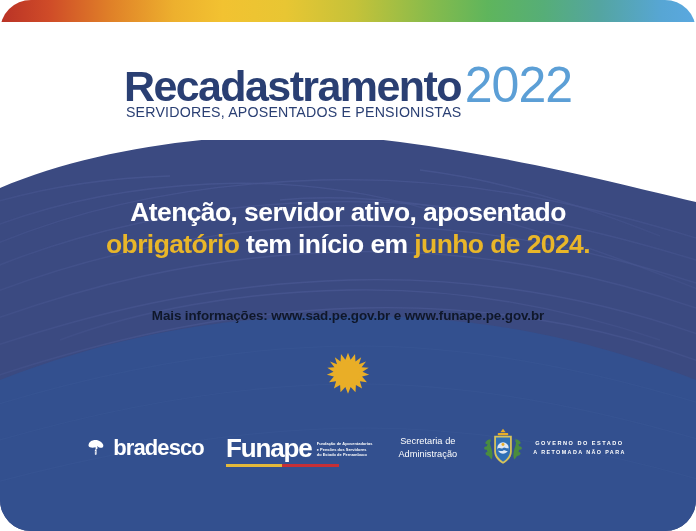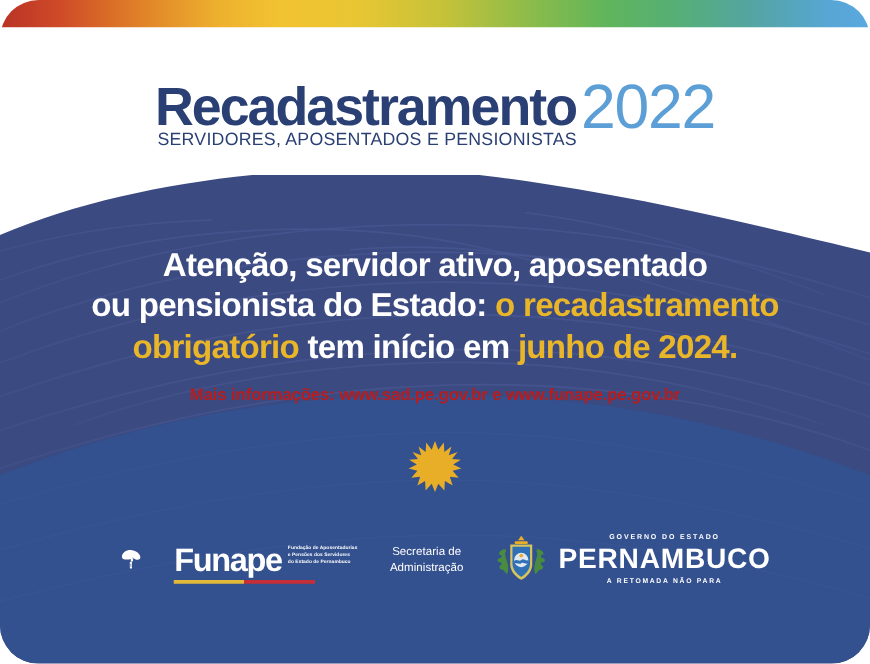--- a/index.html
+++ b/index.html
@@ -117,21 +117,21 @@
 
   .info-line{
     position:absolute;
     left:0;right:0;
     top:308px;
     text-align:center;
     font-family:"Liberation Sans", sans-serif;
     font-size:13.4px;
     font-weight:600;
     letter-spacing:-0.1px;
-    color:#b91c1c;
+    color:#0f172a;
     z-index:5;
   }
 
   
   .sun-wrap{
     position:absolute;
     left:0;right:0;
     top:351px;
     text-align:center;
     z-index:6;
@@ -156,21 +156,21 @@
   }
   .bradesco-word{
     font-family:"Liberation Sans", sans-serif;
     font-size:22px;
     font-weight:bold;
     letter-spacing:-0.9px;
     color:#ffffff;
   }
 
   .logo-funape{
-    display:flex;align-items:flex-start;
+    display:flex;align-items:flex-end;
     margin-right:26px;
     position:relative;
   }
   .funape-word{
     font-family:"Liberation Sans", sans-serif;
     font-size:26px;
     font-weight:bold;
     letter-spacing:-1.1px;
     color:#ffffff;
     line-height:1;
@@ -295,23 +295,20 @@
         <path d="M-40,352 C130,304 260,288 368,288 C476,288 610,310 740,352"></path>
       </g>
     </svg>
   </div>
 
   <div class="message">
     <div>
       <span>Atenção, servidor ativo, aposentado</span>
     </div>
     <div>
-      <span>ou pensionista do Estado: </span><span class="hl">o recadastramento</span>
-    </div>
-    <div>
       <span class="hl">obrigatório</span><span> tem início em </span><span class="hl">junho de 2024.</span>
     </div>
   </div>
 
   <div class="info-line">Mais informações: www.sad.pe.gov.br e www.funape.pe.gov.br</div>
 
   <div class="sun-wrap">
     <svg width="44" height="44" viewBox="0 0 100 100" aria-hidden="true">
       <g fill="#e9ae27">
         <path d="M50 4 L56 20 L66 7 L67 24 L80 14 L75 30 L91 24 L81 37 L97 38 L83 47 L98 54 L82 58 L93 71 L77 69 L82 85 L68 77 L67 94 L56 82 L50 97 L44 82 L33 94 L32 77 L18 85 L23 69 L7 71 L18 58 L2 54 L17 47 L3 38 L19 37 L9 24 L25 30 L20 14 L33 24 L34 7 L44 20 Z"></path>
@@ -322,20 +319,21 @@
 
   <div class="footer">
 
     <div class="logo-bradesco">
       <svg width="24" height="24" viewBox="0 0 64 64" aria-hidden="true">
         <path d="M12 26 C12 14, 26 8, 38 12 C50 16, 54 26, 50 30 C46 34, 38 30, 34 26 C38 32, 36 36, 31 36 L31 30 C24 32, 14 32, 12 26 Z" fill="#ffffff"></path>
         <rect x="29" y="36" width="4.5" height="14" rx="1.2" fill="#ffffff"></rect>
         <circle cx="31.2" cy="41" r="1.2" fill="#2f4487"></circle>
         <circle cx="31.2" cy="45" r="1.2" fill="#2f4487"></circle>
       </svg>
+      <span class="bradesco-word">bradesco</span>
     </div>
 
     <div class="logo-funape">
       <span class="funape-word">
         <span>Funape</span>
         <span class="funape-rule"></span>
       </span>
       <span class="funape-sub">
         <span>Fundação de Aposentadorias</span><br>
         <span>e Pensões dos Servidores</span><br>
@@ -366,19 +364,18 @@
         <path d="M34 26 L66 26 L66 57 C66 69, 56 77, 50 81 C44 77, 34 69, 34 57 Z" fill="#2f6fb5"></path>
         <circle cx="50" cy="50" r="13" fill="#dfe8f3"></circle>
         <path d="M37 52 C42 47, 46 54, 50 50 C54 46, 58 53, 63 50 L63 56 C58 59, 54 53, 50 56 C46 59, 42 54, 37 57 Z" fill="#2f6fb5"></path>
         <circle cx="50" cy="42" r="3.4" fill="#e9ae27"></circle>
 
         <path d="M44 14 L50 6 L56 14 Z" fill="#e9ae27"></path>
         <rect x="38" y="16" width="24" height="5" rx="2" fill="#e9ae27"></rect>
       </svg>
       <div class="pe-text">
         <div class="pe-gov">GOVERNO DO ESTADO</div>
-        <div class="pe-name">PERNAMBUCO</div>
         <div class="pe-slogan">A RETOMADA NÃO PARA</div>
       </div>
     </div>
 
   </div>
 </div>
 
 </body></html>

